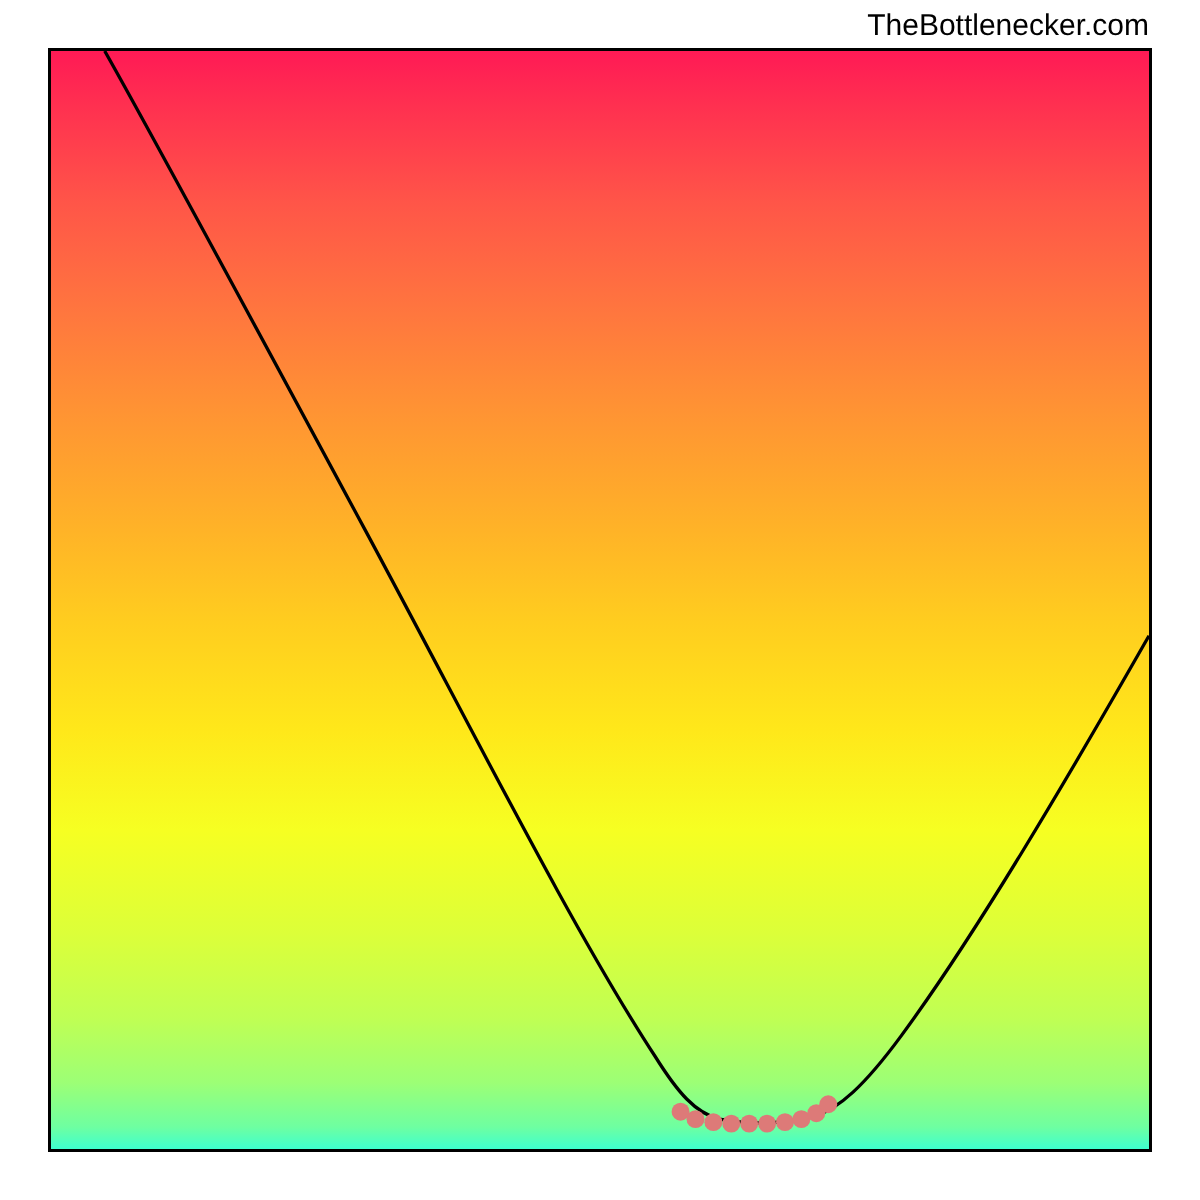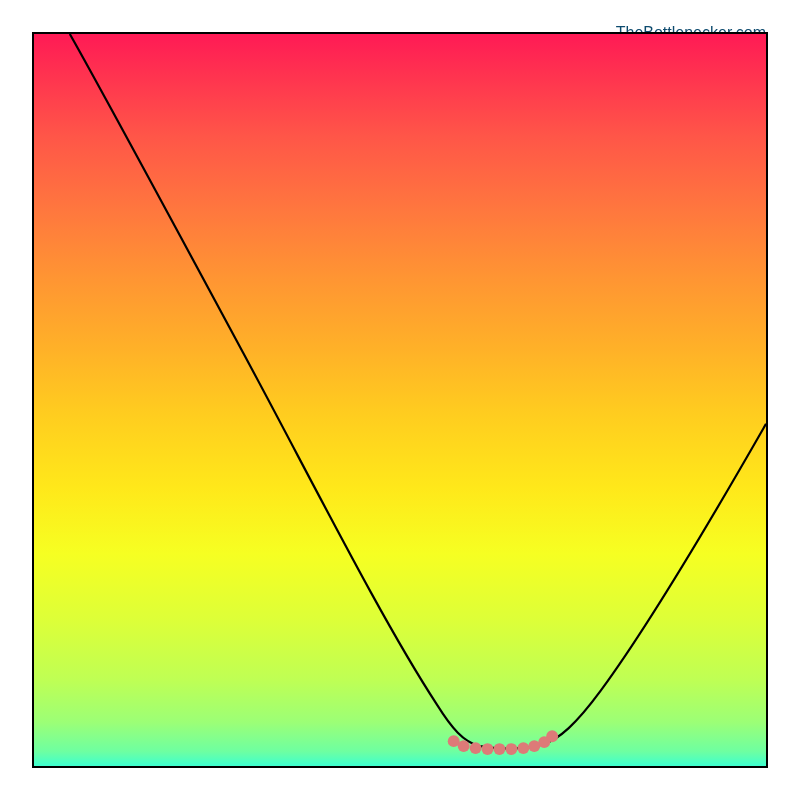--- a/index.html
+++ b/index.html
@@ -53,24 +53,23 @@
     position: absolute;
     top: 0;
     left: 0;
     width: 100%;
     height: 100%;
   }
   .watermark {
     position: absolute;
     top: 6px;
     right: 34px;
-    font-size: 16px;
-    color: #0c4a6e;
+    font-size: 20px;
+    color: #000000;
     font-family: Arial, sans-serif;
-    margin-top: 18px;
   }
 </style>
 </head>
 <body>
 
 <div class="watermark">TheBottlenecker.com</div>
 
 <div class="chart-frame">
   <div class="plot-area">
     <div class="gradient-bg"></div>

